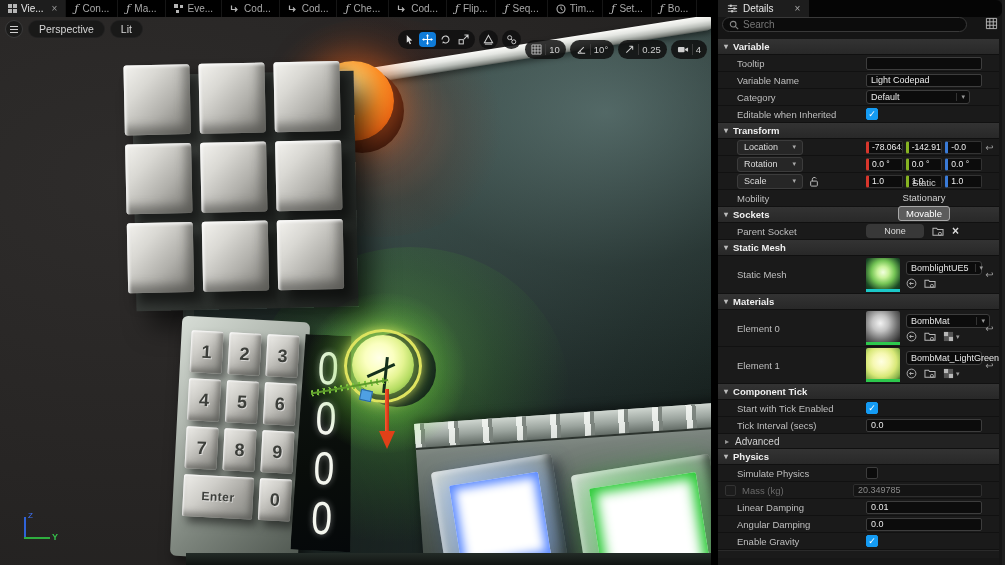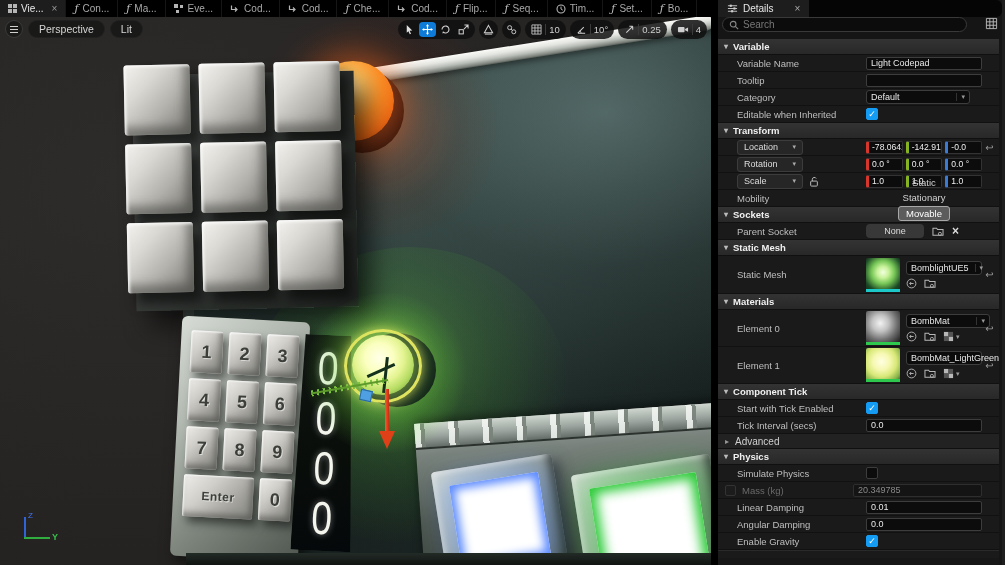--- a/index.html
+++ b/index.html
@@ -129,21 +129,21 @@
   
   .vp-tl{position:absolute;left:5px;top:3px;display:flex;align-items:center;gap:5px;z-index:60;}
   .vp-menubtn{width:18px;height:18px;border-radius:50%;background:rgba(25,25,25,.85);display:flex;align-items:center;justify-content:center;flex-direction:column;gap:2px;border:1px solid #3a3a3a;}
   .vp-menubtn i{display:block;width:8px;height:1px;background:#cfcfcf;}
   .vp-pill{height:18px;border-radius:9px;background:rgba(22,22,22,.85);color:#d6d6d6;font-size:10.5px;display:flex;align-items:center;padding:0 10px;border:1px solid #3a3a3a44;}
   .vp-tr{position:absolute;right:4px;top:3px;display:flex;align-items:center;gap:4px;z-index:60;}
   .toolgroup{height:19px;border-radius:10px;background:rgba(15,15,15,.85);display:flex;align-items:center;padding:0 3px;gap:1px;}
   .toolbtn{width:17px;height:15px;border-radius:7px;display:flex;align-items:center;justify-content:center;}
   .toolbtn.active{background:#0f7bd8;border-radius:4px;}
   .roundbtn{width:19px;height:19px;border-radius:50%;background:rgba(15,15,15,.85);display:flex;align-items:center;justify-content:center;}
-  .snapgroup{height:19px;border-radius:10px;background:rgba(15,15,15,.85);display:flex;align-items:center;gap:3px;padding:0 6px;color:#cfcfcf;font-size:9.5px;}
+  .snapgroup{height:19px;border-radius:10px;background:rgba(15,15,15,.85);display:flex;align-items:center;gap:3px;padding:0 6px;color:#cfcfcf;font-size:9.5px;margin-top:20px;}
   .snapgroup .sep{width:1px;height:11px;background:#3a3a3a;}
 
   
   .details{position:absolute;left:718px;top:0;width:287px;height:565px;background:#151515;border-right:3px solid #1e1e1e;font-size:10px;color:#c9c9c9;overflow:hidden;}
   .dtabs{height:17px;background:#050505;display:flex;border-radius:6px;}
   .dtab{display:flex;align-items:center;gap:5px;background:#1d1d1d;color:#e6e6e6;padding:0 9px;font-size:10px;}
   .dtab .closex{margin-left:16px;color:#aaa;}
   .searchrow{height:22px;display:flex;align-items:flex-start;gap:18px;padding:0 4px;background:#151515;}
   .searchbox{flex:1;height:15px;border-radius:8px;background:#0c0c0c;border:1px solid #393939;display:flex;align-items:center;gap:4px;padding:0 6px;color:#777;}
   .props{position:absolute;left:0;top:39px;right:3px;bottom:0;background:#171717;}
@@ -474,30 +474,30 @@
         </svg>
     </div>
 
     <div class="props">
 
       <div class="sech">
           <span class="tri">▾</span>
           <span>Variable</span>
         </div>
       <div class="prow">
+        <span class="plabel">Tooltip</span>
+        <div class="pval">
+            <div class="tinput w130"></div>
+          </div>
+        <div class="resetcol"></div>
+      </div>
+      <div class="prow">
         <span class="plabel">Variable Name</span>
         <div class="pval">
             <div class="tinput w130">Light Codepad</div>
-          </div>
-        <div class="resetcol"></div>
-      </div>
-      <div class="prow">
-        <span class="plabel">Tooltip</span>
-        <div class="pval">
-            <div class="tinput w130"></div>
           </div>
         <div class="resetcol"></div>
       </div>
       <div class="prow">
         <span class="plabel">Category</span>
         <div class="pval">
             <div class="ddown" style="width:104px;">
               <span>Default</span>
               <span class="chev">▾</span>
             </div>

